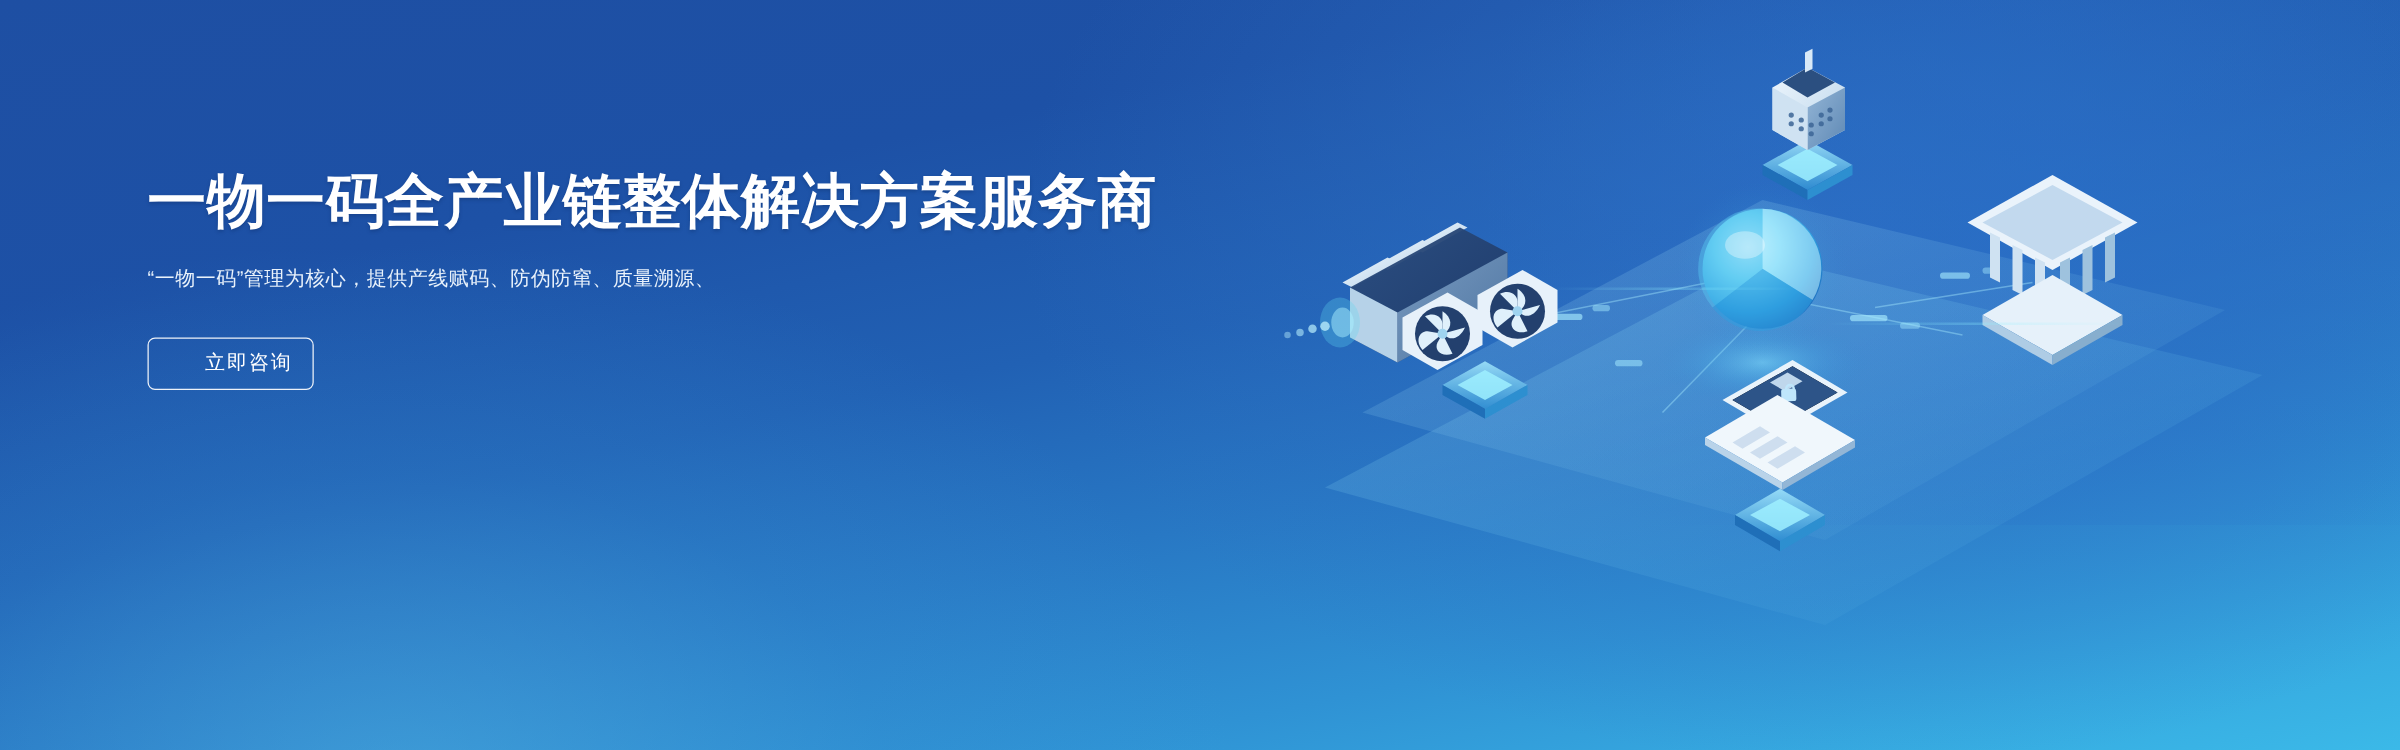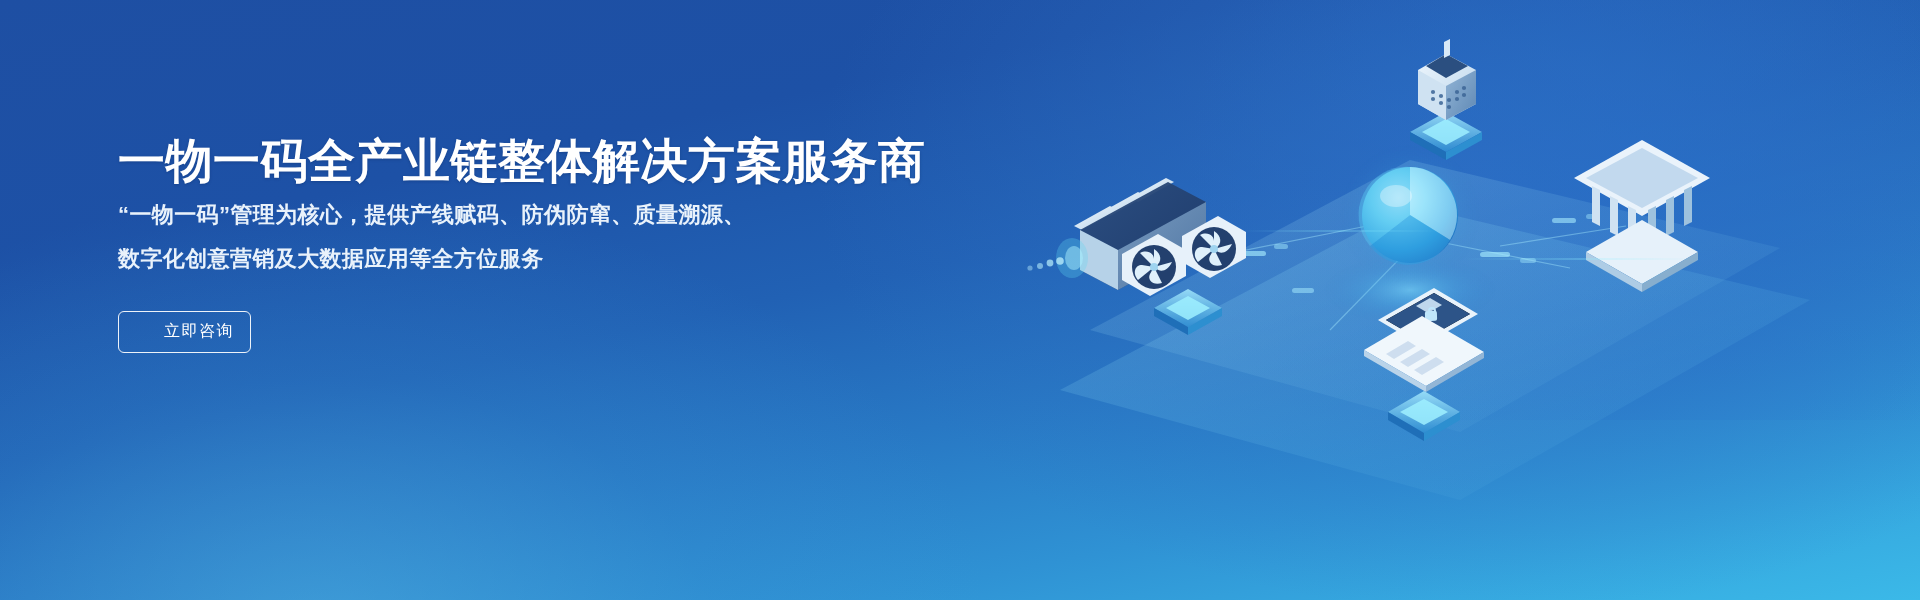--- a/index.html
+++ b/index.html
@@ -40,26 +40,26 @@
   .headline{
     color:#ffffff;
     font-size:47px;
     font-weight:bold;
     letter-spacing:0.5px;
     line-height:1.25;
     white-space:nowrap;
     text-shadow:0 1px 3px rgba(8,32,80,0.28);
   }
   .subcopy{
-    margin-top:2px;
+    margin-top:17px;
     color:#e9f2fb;
-    font-size:22px;
+    font-size:16px;
     line-height:2.0;
     letter-spacing:0.4px;
-    font-weight:bold;
+    font-weight:normal;
   }
   .subcopy div{ white-space:nowrap; }
 
   .cta{
     display:inline-flex;
     align-items:center;
     justify-content:center;
     margin-top:30px;
     width:133px;
     height:42px;
@@ -323,19 +323,18 @@
         <rect x="520" y="258" width="240" height="2" fill="url(#beamG)"></rect>
       </g>
     </svg>
   </div>
 
   <div class="copy">
     <h1 class="headline">一物一码全产业链整体解决方案服务商</h1>
 
     <div class="subcopy">
       <div>“一物一码”管理为核心，提供产线赋码、防伪防窜、质量溯源、</div>
-      <div>数字化创意营销及大数据应用等全方位服务</div>
     </div>
 
     <div class="cta">立即咨询</div>
   </div>
 
 </div>
 
 </body></html>

